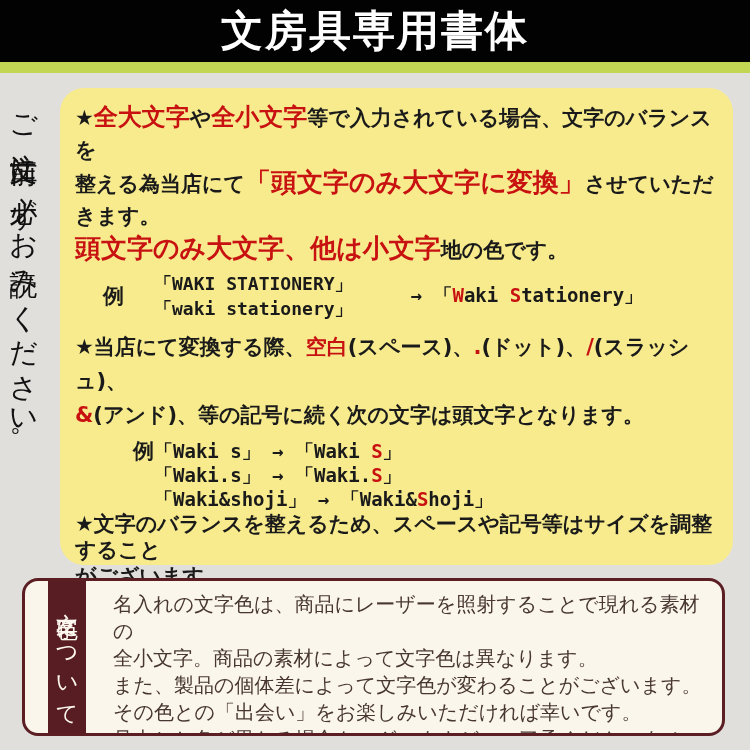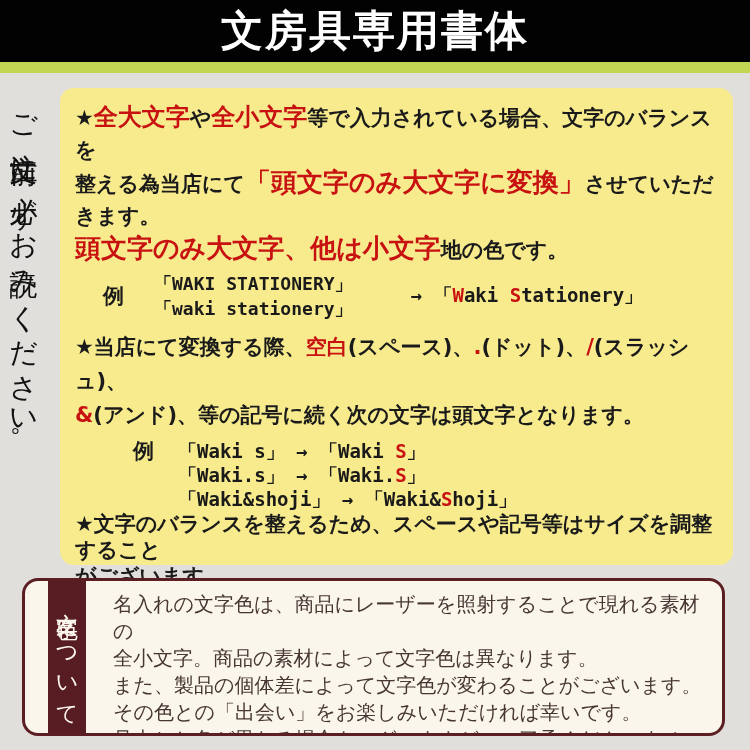--- a/index.html
+++ b/index.html
@@ -14,39 +14,39 @@
   .lime-bar{position:absolute;left:0;top:62px;width:750px;height:11px;background:#c2d653;}
 
   
   .side-note{position:absolute;left:3px;top:96px;height:470px;
              writing-mode:vertical-rl;text-orientation:mixed;
              font-family:"DejaVu Serif",serif;font-size:28px;color:#111;
              letter-spacing:3px;line-height:40px;}
 
   
   .notice-box{position:absolute;left:60px;top:88px;width:673px;height:477px;
-              background:#f7eb8d;border-radius:14px;box-sizing:border-box;
+              background:#f7eb8d;border-radius:24px;box-sizing:border-box;
               padding:13px 16px 10px 15px;color:#1a1a1a;}
   .para{margin:0;font-size:21px;font-weight:bold;line-height:32px;}
   .red{color:#c81111;font-weight:bold;}
   .em1{font-size:24px;}
   .em2{font-size:26px;}
   .para2{margin-top:9px;line-height:34px;}
   .para3{line-height:26px;font-size:21px;}
 
   .example1{display:flex;align-items:center;margin-top:5px;}
   .example1 .ex-label{margin-left:28px;font-size:21px;font-weight:bold;}
   .ex1-inputs{margin-left:30px;font-family:"DejaVu Sans Mono",monospace;
               font-size:18px;font-weight:bold;line-height:25px;}
   .ex1-result{margin-left:58px;font-family:"DejaVu Sans Mono",monospace;
               font-size:19px;font-weight:bold;}
 
   .example2{display:flex;align-items:flex-start;margin-top:7px;}
   .example2 .ex-label{margin-left:58px;font-size:21px;font-weight:bold;line-height:24px;}
-  .ex2-rows{margin-left:24px;font-family:"DejaVu Sans Mono",monospace;
+  .ex2-rows{font-family:"DejaVu Sans Mono",monospace;
             font-size:19px;font-weight:bold;line-height:24px;}
 
   .divider{width:88%;margin:10px auto 8px auto;border-top:2px dashed #2a2a2a;height:0;}
 
   .footer-line1{margin:2px 0 0 0;text-align:center;color:#5e1e22;font-size:22px;
                 font-weight:bold;letter-spacing:1px;line-height:30px;}
   .footer-line2{margin:2px 0 0 0;text-align:center;line-height:44px;}
   .footer-highlight{color:#c80d0d;font-size:33px;font-weight:bold;letter-spacing:2px;}
   .footer-tail{color:#5e1e22;font-size:21px;font-weight:bold;}
 

